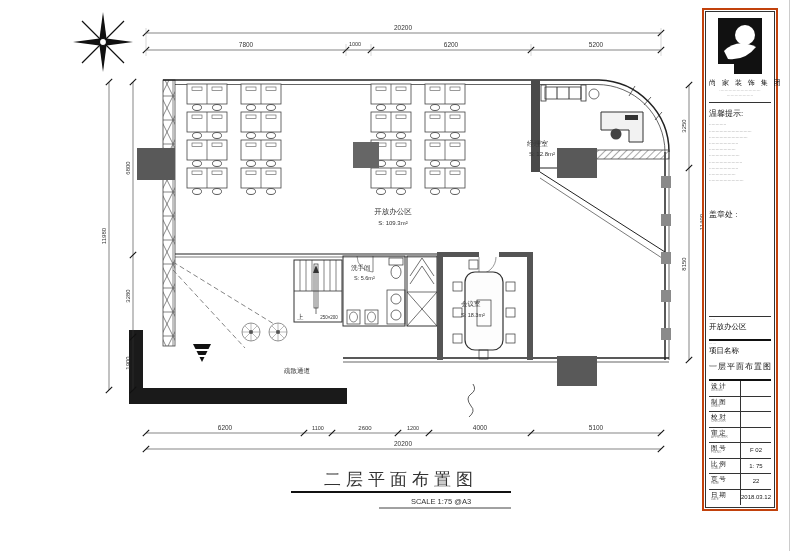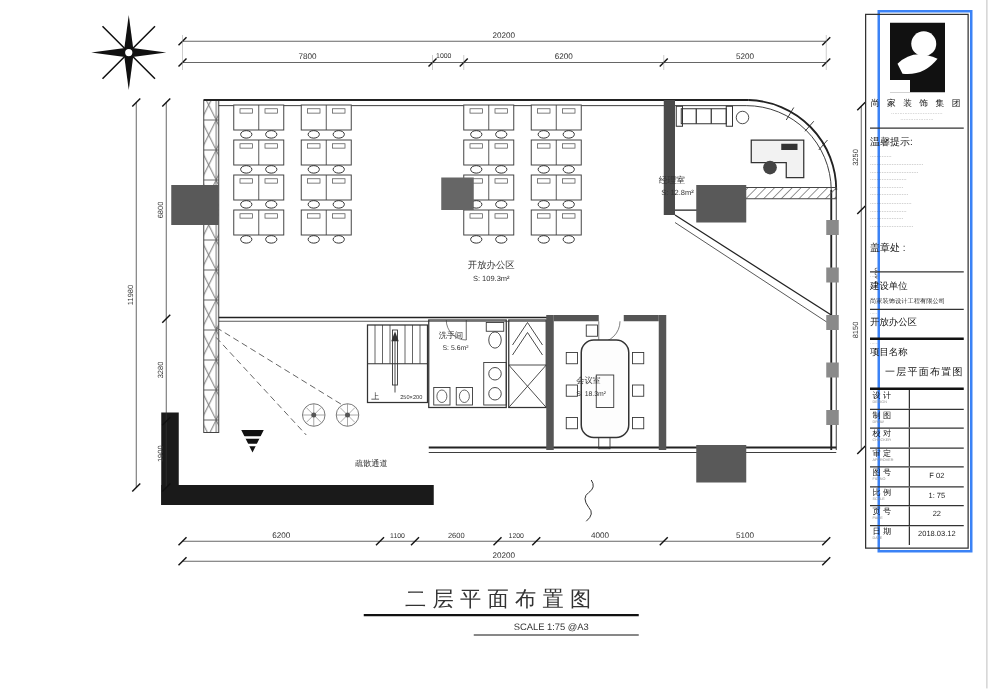--- a/index.html
+++ b/index.html
@@ -3,37 +3,37 @@
 <meta charset="utf-8">
 <style>
   html,body{margin:0;padding:0;background:#fff;}
   #sheet{position:relative;width:800px;height:551px;background:#fff;overflow:hidden;
          font-family:"Liberation Sans",sans-serif;color:#222;}
   #planwrap{position:absolute;left:0;top:0;width:700px;height:551px;padding-left:41px;}
   svg text{font-family:"Liberation Sans",sans-serif;fill:#333;}
   .edge{position:absolute;left:789px;top:0;width:1px;height:551px;background:#ccc;}
 
   
-  .tb{position:absolute;left:702px;top:8px;width:76px;height:434px;box-sizing:border-box;
-      border:2px solid #3b82f6;background:#fff;display:flex;flex-direction:column;align-items:flex-end;}
+  .tb{position:absolute;left:702px;top:8px;width:76px;height:503px;box-sizing:border-box;
+      border:2px solid #c2410c;background:#fff;display:flex;flex-direction:column;}
   .tb-inner{flex:1;display:flex;flex-direction:column;margin:1px;border:1px solid #333;padding:2px 3px;box-sizing:border-box;}
   .tb-logo{width:44px;height:56px;margin:4px auto 2px auto;}
   .tb-company{font-size:7px;letter-spacing:2px;text-align:center;white-space:nowrap;color:#111;margin-top:2px;}
   .tb-sub{font-size:4px;color:#777;text-align:center;line-height:1.3;overflow:hidden;white-space:nowrap;}
   .tb-divider{border-top:1px solid #333;margin:4px 0 3px 0;}
   .tb-notice-title{font-size:8px;color:#222;margin:2px 0 3px 0;}
   .tb-notice div{font-size:4px;color:#555;line-height:1.55;white-space:nowrap;overflow:hidden;}
-  .tb-stamp{font-size:8px;margin-top:9px;}
+  .tb-stamp{font-size:8px;margin-top:25px;}
   .tb-spacer{flex:1;}
   .tb-sec{border-top:1px solid #333;padding:2px 0 3px 0;}
   .tb-sec-en{font-size:3.5px;color:#888;line-height:1;}
   .tb-sec-label{font-size:7.5px;color:#111;line-height:1.3;}
   .tb-sec-value{font-size:5px;color:#333;margin-top:4px;line-height:1.2;white-space:nowrap;}
   .tb-sec.thick{border-top:2px solid #111;}
-  .tb-sub-value{font-size:8px;text-align:center;margin:5px 0 4px 12px;color:#111;letter-spacing:1px;white-space:nowrap;}
+  .tb-sub-value{font-size:8px;text-align:center;margin:5px 0 4px 0;color:#111;letter-spacing:1px;white-space:nowrap;}
   .tb-table{border-top:2px solid #111;}
   .tb-row{display:flex;height:15.5px;border-bottom:1px solid #333;box-sizing:border-box;}
   .tb-row:last-child{border-bottom:none;}
   .tb-cell-l{width:32px;border-right:1px solid #333;padding:1px 2px 0 2px;box-sizing:border-box;}
   .tb-cell-l .zh{font-size:6.5px;color:#111;line-height:1.1;white-space:nowrap;}
   .tb-cell-l .en{font-size:3px;color:#888;line-height:1;}
   .tb-cell-r{flex:1;font-size:6px;color:#222;display:flex;align-items:center;justify-content:center;white-space:nowrap;}
 </style>
 </head>
 <body>
@@ -323,25 +323,20 @@
           <div>····················</div>
           <div>·······················</div>
     <div>·························</div>
           <div>······················</div>
           <div>····················</div>
     <div>··························</div>
   </div>
   <div class="tb-stamp">盖章处 :</div>
   <div class="tb-spacer"></div>
   <div class="tb-sec">
-    <div class="tb-sec-en">·······</div>
-    <div class="tb-sec-label">建设单位</div>
-    <div class="tb-sec-value">尚家装饰设计工程有限公司</div>
-  </div>
-  <div class="tb-sec">
     <div class="tb-sec-en">·····</div>
     <div class="tb-sec-label">开放办公区</div>
     <div class="tb-sec-value"></div>
   </div>
   <div class="tb-sec thick">
     <div class="tb-sec-en">······</div>
     <div class="tb-sec-label">项目名称</div>
     <div class="tb-sub-value">一层平面布置图</div>
   </div>
   <div class="tb-table">

